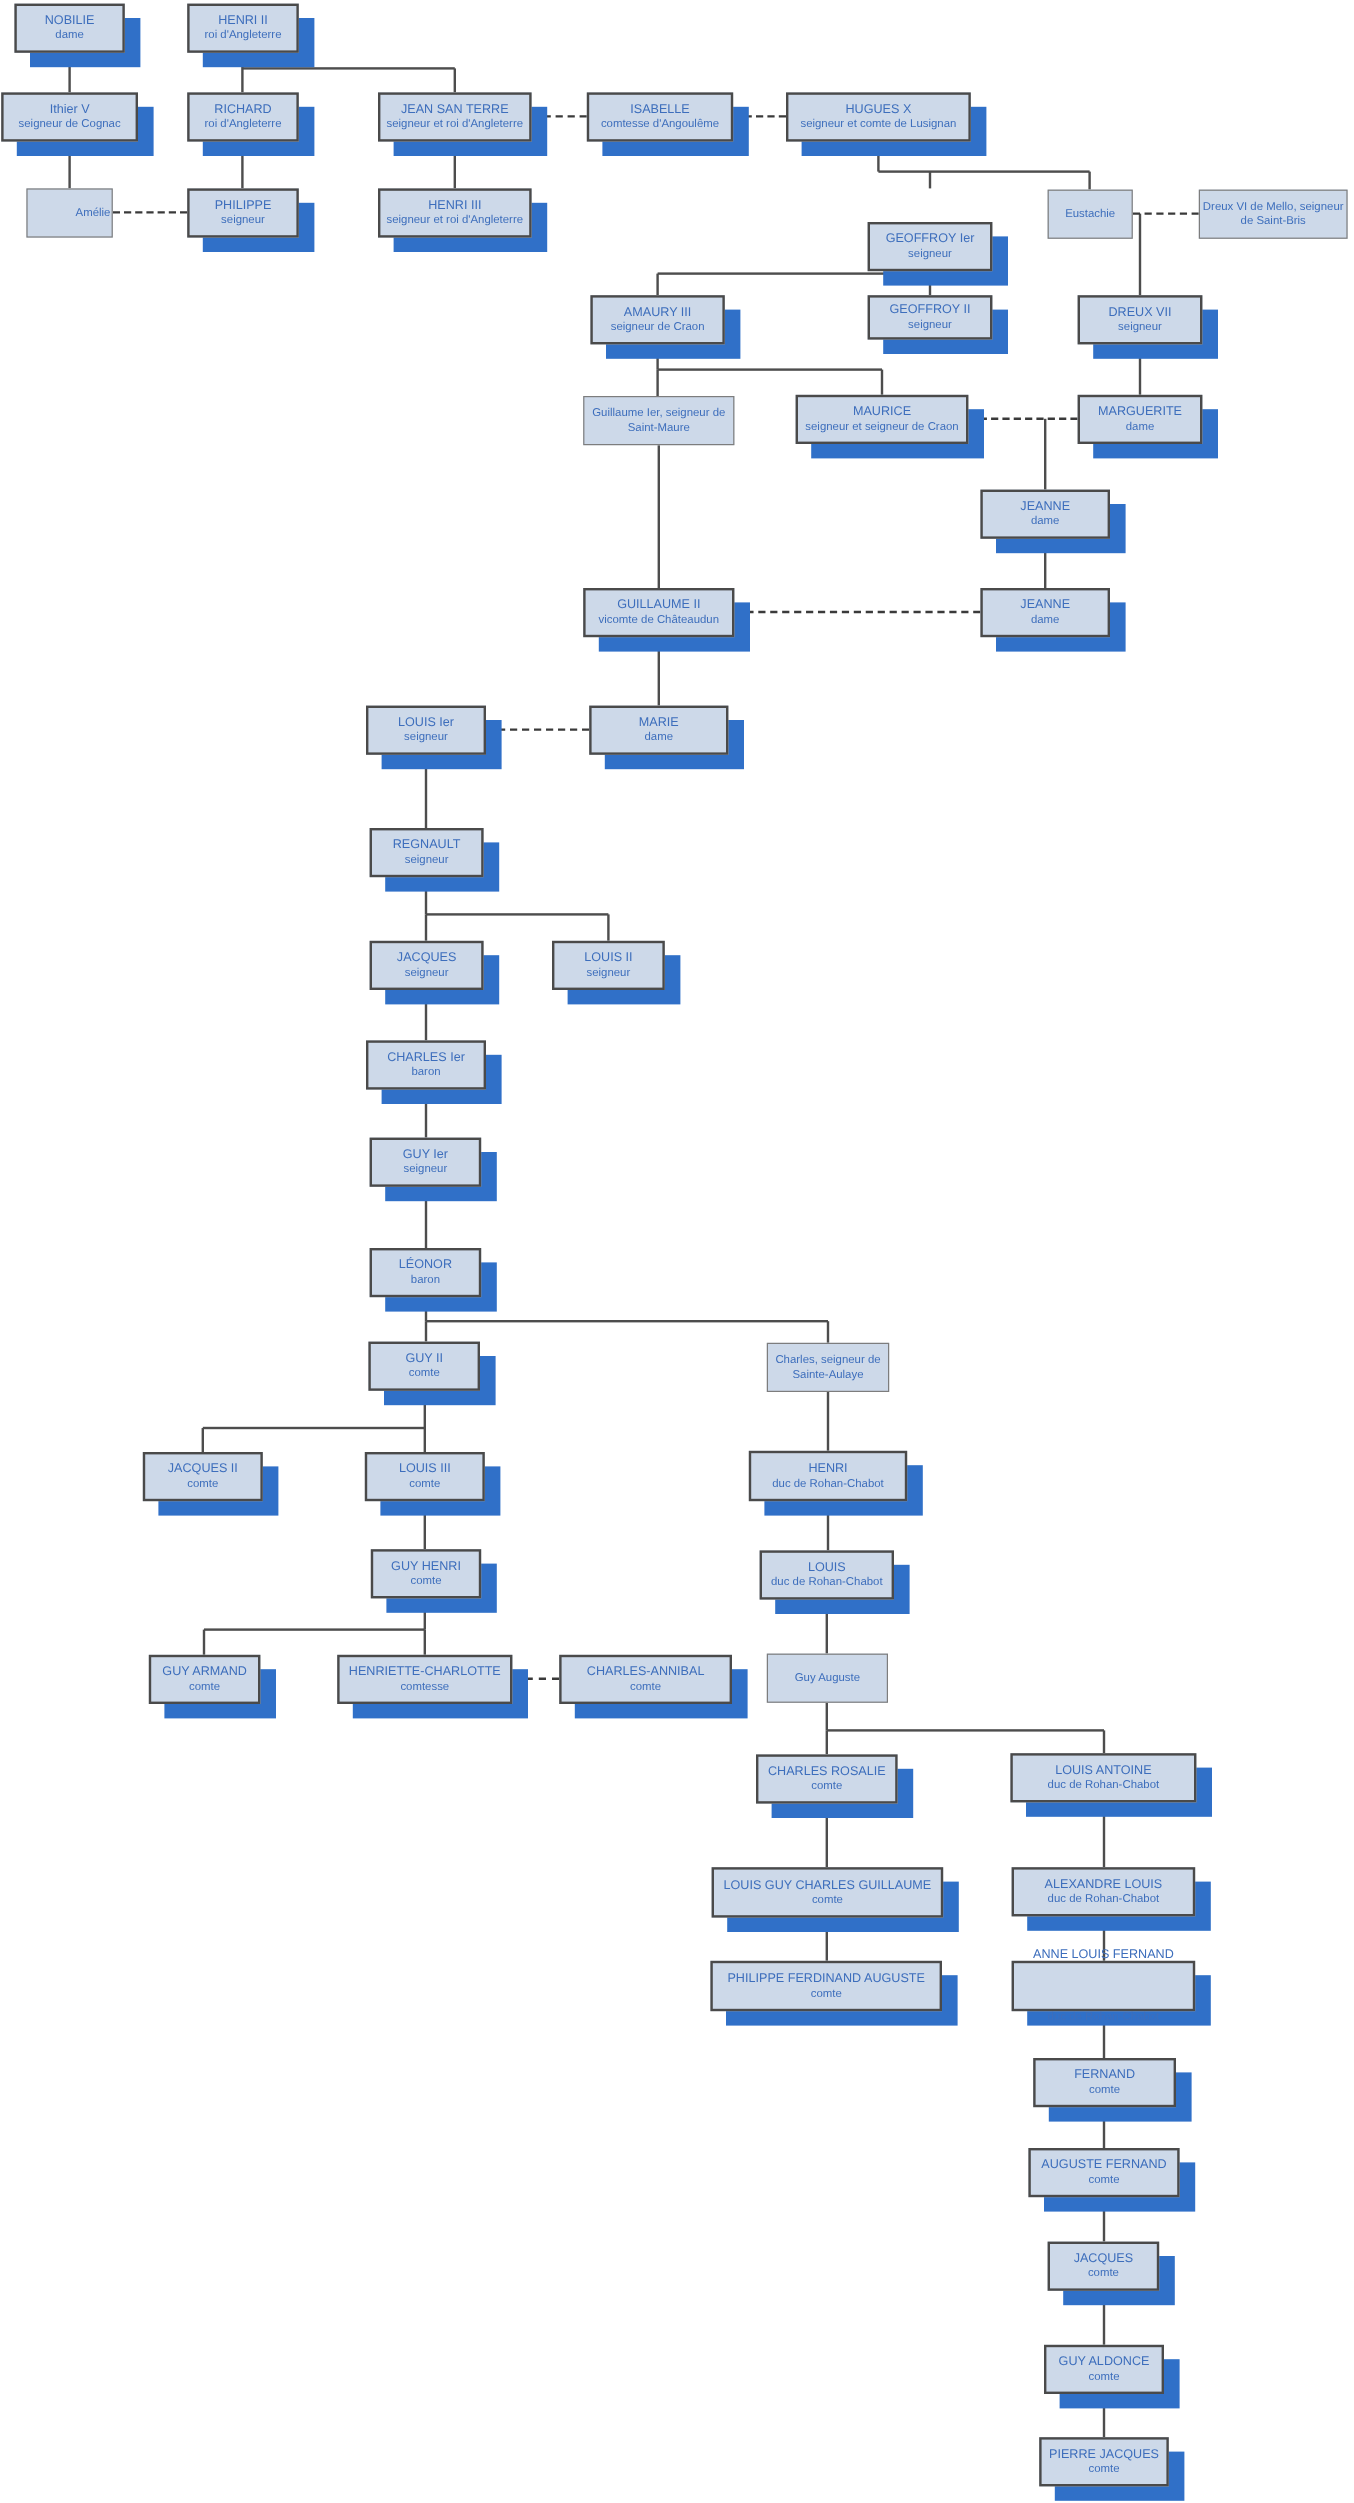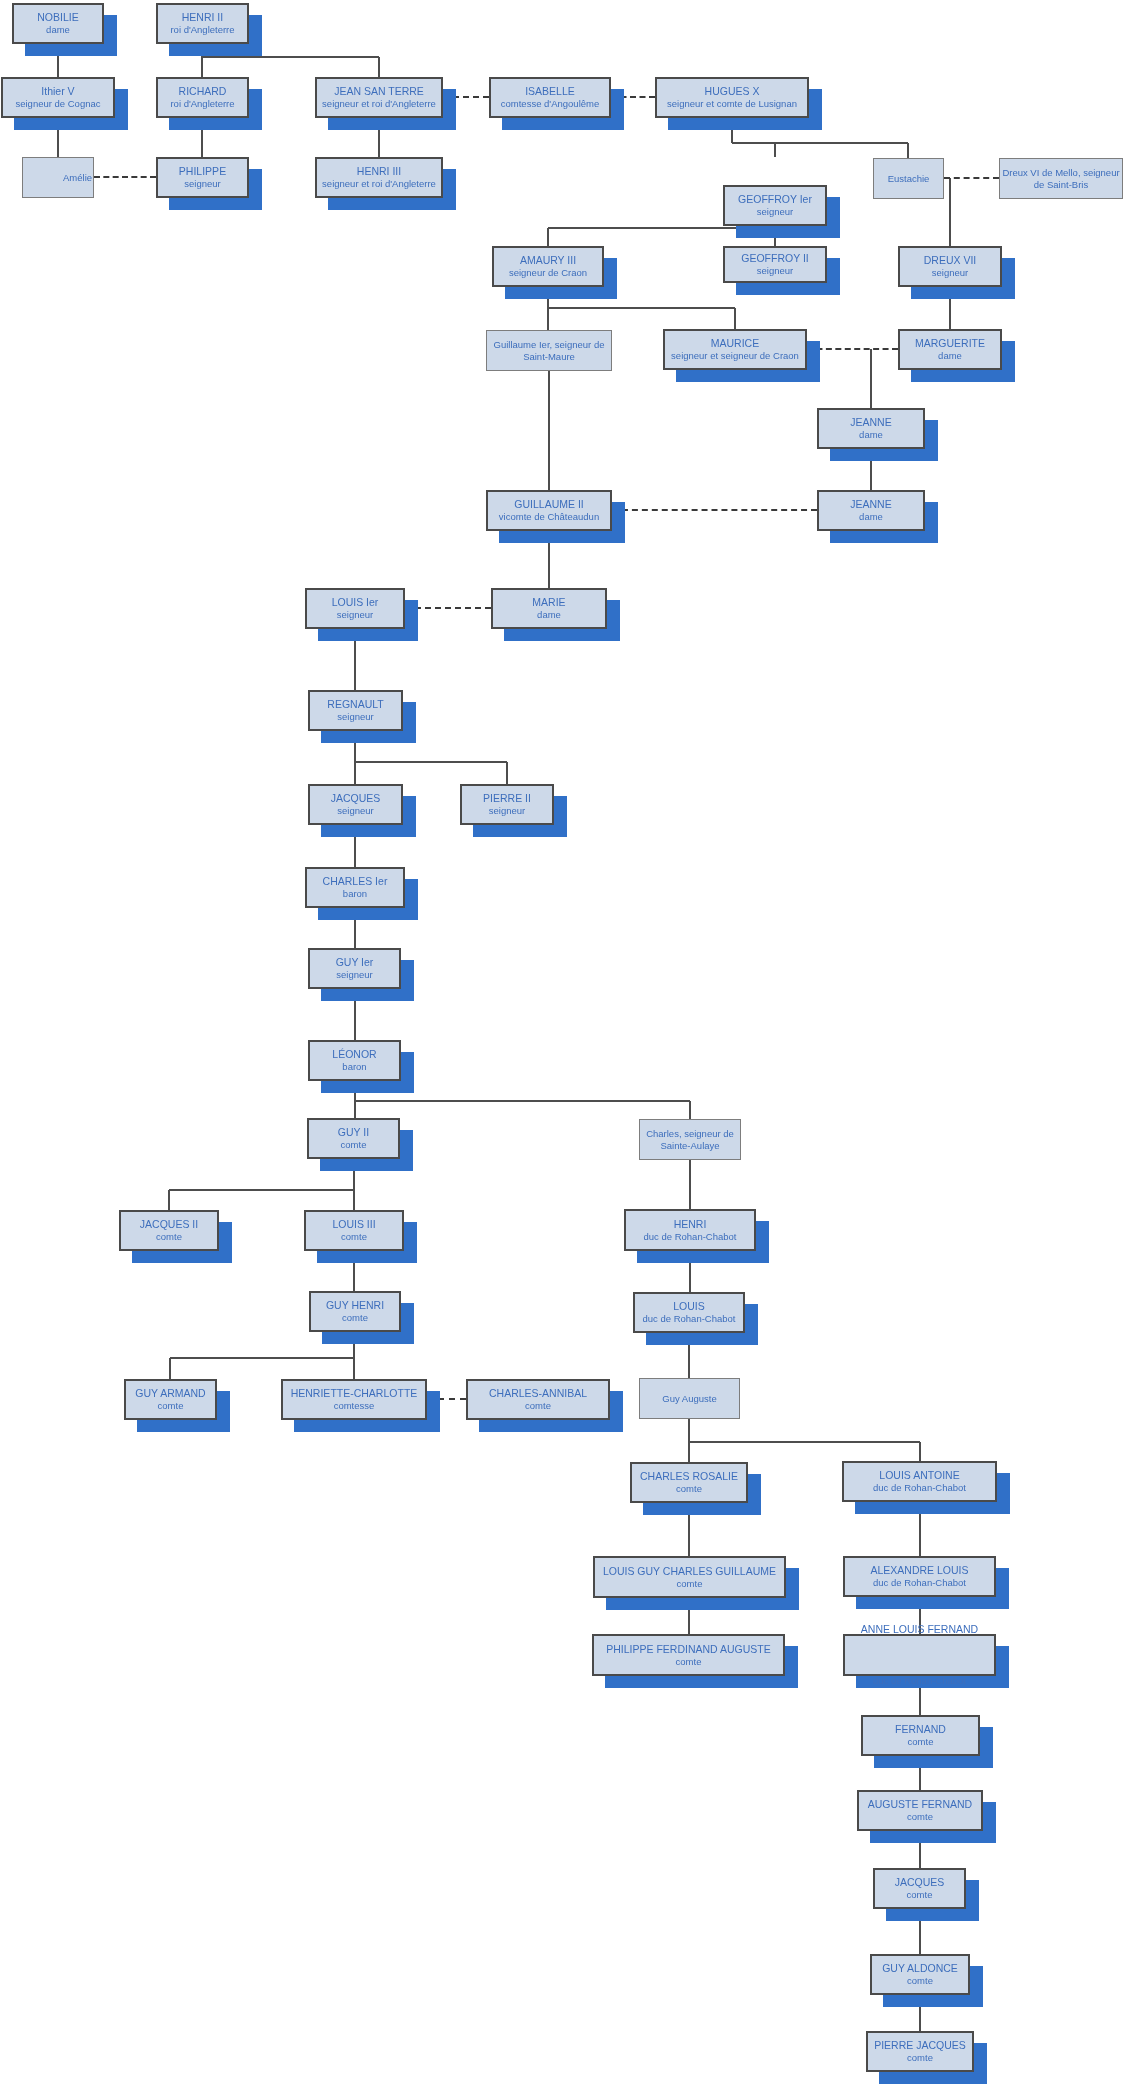--- a/index.html
+++ b/index.html
@@ -199,21 +199,21 @@
     </div>
     <div class="node titled" style="left: 308px; top: 690px; width: 95px; height: 41px;">
       <div class="pname">REGNAULT</div>
       <div class="ptitle">seigneur</div>
     </div>
     <div class="node titled" style="left: 308px; top: 784px; width: 95px; height: 41px;">
       <div class="pname">JACQUES</div>
       <div class="ptitle">seigneur</div>
     </div>
     <div class="node titled" style="left: 460px; top: 784px; width: 94px; height: 41px;">
-      <div class="pname">PIERRE II</div>
+      <div class="pname">LOUIS II</div>
       <div class="ptitle">seigneur</div>
     </div>
     <div class="node titled" style="left: 305px; top: 867px; width: 100px; height: 41px;">
       <div class="pname">CHARLES Ier</div>
       <div class="ptitle">baron</div>
     </div>
     <div class="node titled" style="left: 308px; top: 948px; width: 93px; height: 41px;">
       <div class="pname">GUY Ier</div>
       <div class="ptitle">seigneur</div>
     </div>

